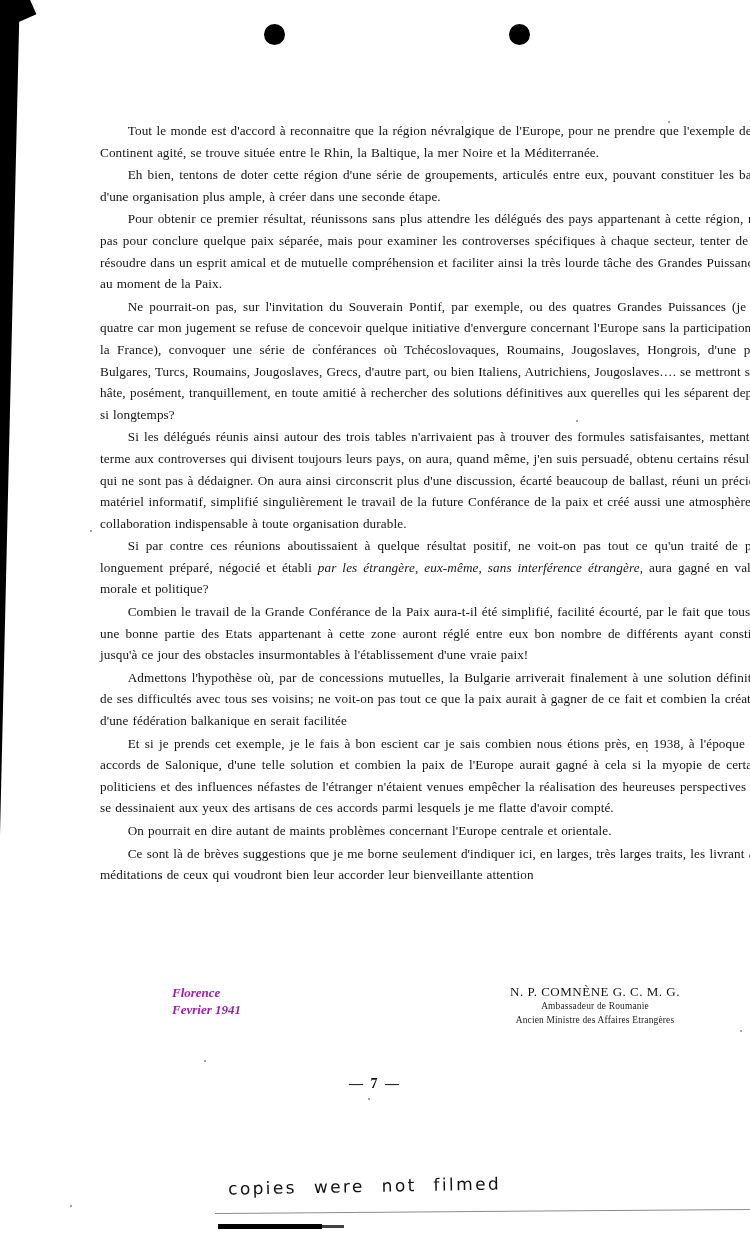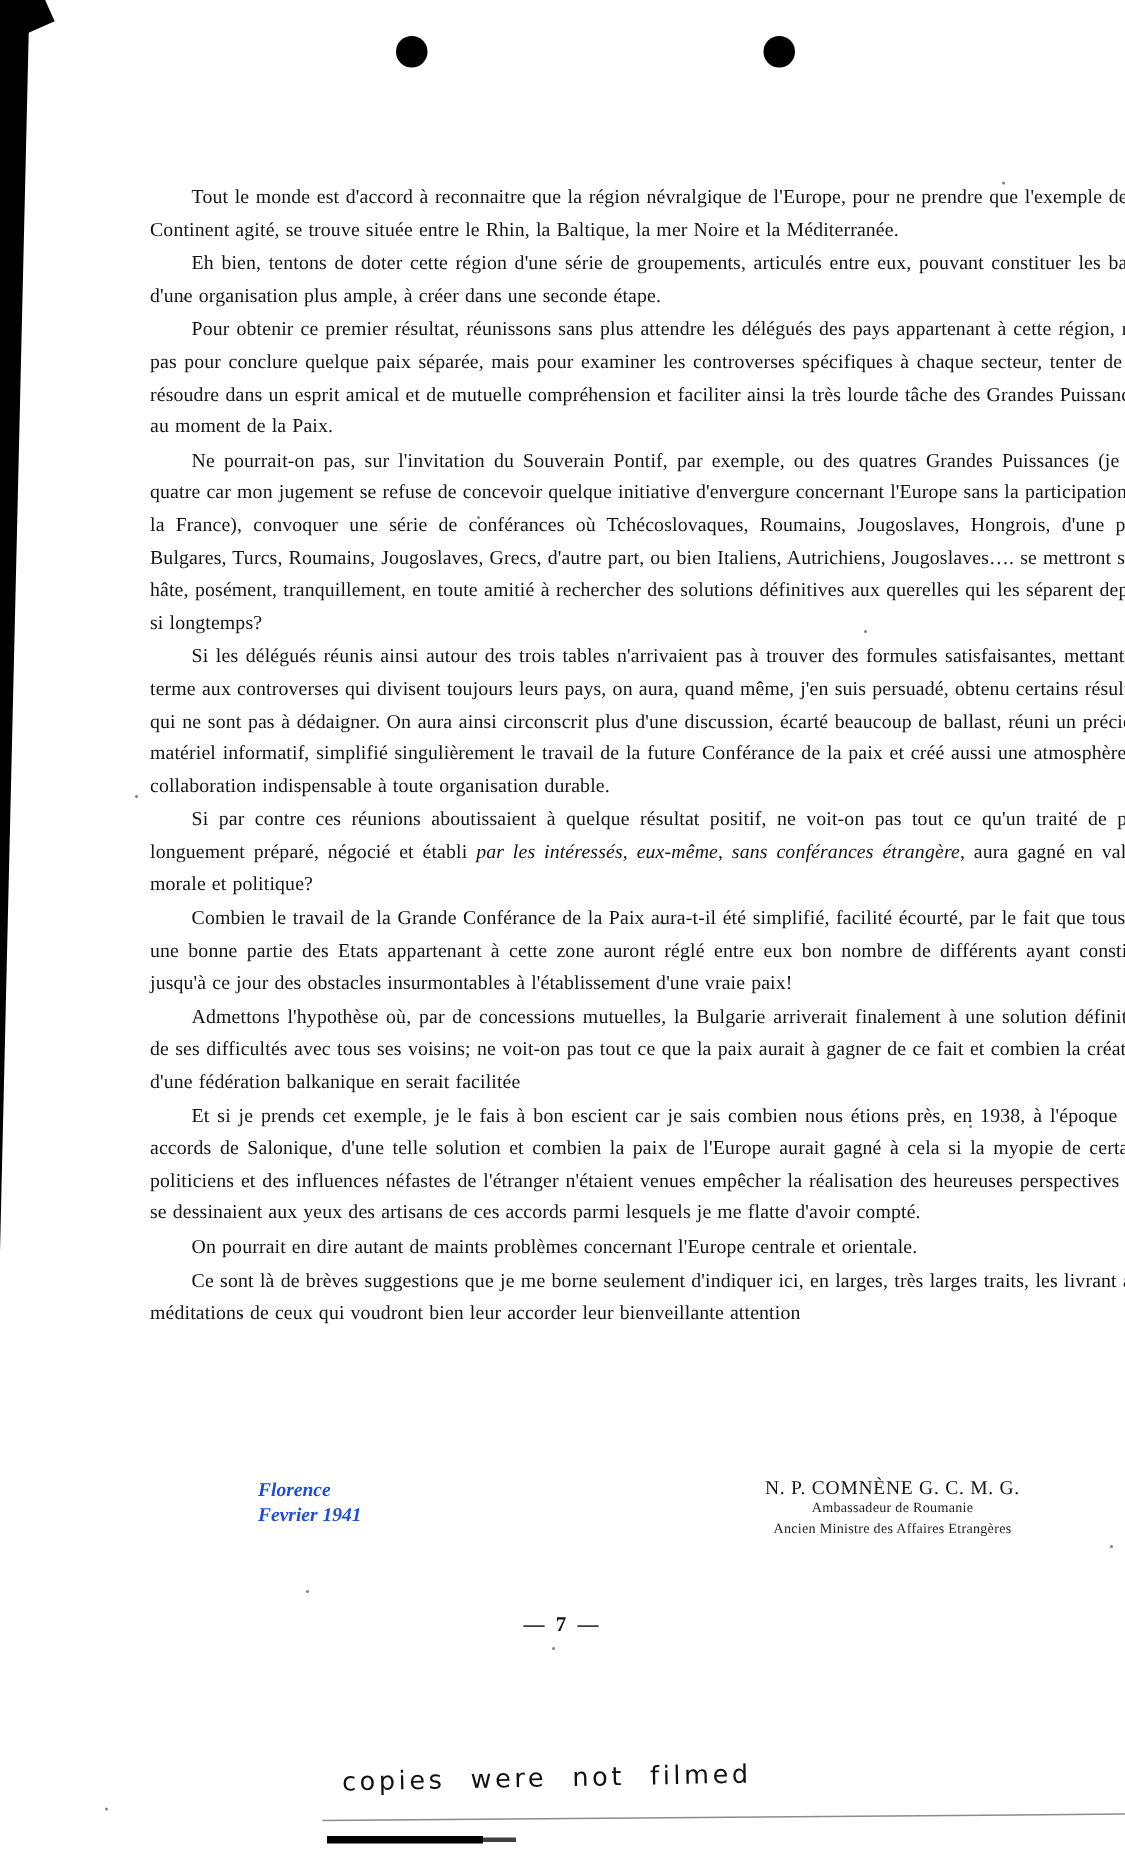--- a/index.html
+++ b/index.html
@@ -93,21 +93,21 @@
     height: 70px;
   }
   .sig-left {
     position: absolute;
     left: 72px;
     top: 0;
     font-style: italic;
     font-size: 13px;
     line-height: 17px;
     font-weight: bold;
-    color: #1d4ed8;
+    color: #a21caf;
   }
   .sig-right {
     position: absolute;
     left: 330px;
     top: 0;
     width: 330px;
     text-align: center;
   }
   .sig-name {
     font-size: 13px;
@@ -215,21 +215,21 @@
   <div class="speck" style="left:70px;top:1205px;"></div>
   <div class="speck" style="left:160px;top:876px;"></div>
 
   <div class="body-text">
     <p class="para">Tout le monde est d'accord à reconnaitre que la région névralgique de l'Europe, pour ne prendre que l'exemple de ce Continent agité, se trouve située entre le Rhin, la Baltique, la mer Noire et la Méditerranée.</p>
     <p class="para">Eh bien, tentons de doter cette région d'une série de groupements, articulés entre eux, pouvant constituer les bases d'une organisation plus ample, à créer dans une seconde étape.</p>
     <p class="para">Pour obtenir ce premier résultat, réunissons sans plus attendre les délégués des pays appartenant à cette région, non pas pour conclure quelque paix séparée, mais pour examiner les controverses spécifiques à chaque secteur, tenter de les résoudre dans un esprit amical et de mutuelle compréhension et faciliter ainsi la très lourde tâche des Grandes Puissances, au moment de la Paix.</p>
     <p class="para">Ne pourrait-on pas, sur l'invitation du Souverain Pontif, par exemple, ou des quatres Grandes Puissances (je dis quatre car mon jugement se refuse de concevoir quelque initiative d'envergure concernant l'Europe sans la participation de la France), convoquer une série de conférances où Tchécoslovaques, Roumains, Jougoslaves, Hongrois, d'une part, Bulgares, Turcs, Roumains, Jougoslaves, Grecs, d'autre part, ou bien Italiens, Autrichiens, Jougoslaves…. se mettront sans hâte, posément, tranquillement, en toute amitié à rechercher des solutions définitives aux querelles qui les séparent depuis si longtemps?</p>
     <p class="para">Si les délégués réunis ainsi autour des trois tables n'arrivaient pas à trouver des formules satisfaisantes, mettant un terme aux controverses qui divisent toujours leurs pays, on aura, quand même, j'en suis persuadé, obtenu certains résultats qui ne sont pas à dédaigner. On aura ainsi circonscrit plus d'une discussion, écarté beaucoup de ballast, réuni un précieux matériel informatif, simplifié singulièrement le travail de la future Conférance de la paix et créé aussi une atmosphère de collaboration indispensable à toute organisation durable.</p>
     <p class="para">
-      <span>Si par contre ces réunions aboutissaient à quelque résultat positif, ne voit-on pas tout ce qu'un traité de paix longuement préparé, négocié et établi </span><em>par les intéressés, eux-même, sans conférances étrangère</em><span>, aura gagné en valeur morale et politique?</span>
+      <span>Si par contre ces réunions aboutissaient à quelque résultat positif, ne voit-on pas tout ce qu'un traité de paix longuement préparé, négocié et établi </span><em>par les étrangère, eux-même, sans interférence étrangère</em><span>, aura gagné en valeur morale et politique?</span>
     </p>
     <p class="para">Combien le travail de la Grande Conférance de la Paix aura-t-il été simplifié, facilité écourté, par le fait que tous ou une bonne partie des Etats appartenant à cette zone auront réglé entre eux bon nombre de différents ayant constitué jusqu'à ce jour des obstacles insurmontables à l'établissement d'une vraie paix!</p>
     <p class="para">Admettons l'hypothèse où, par de concessions mutuelles, la Bulgarie arriverait finalement à une solution définitive de ses difficultés avec tous ses voisins; ne voit-on pas tout ce que la paix aurait à gagner de ce fait et combien la création d'une fédération balkanique en serait facilitée</p>
     <p class="para">Et si je prends cet exemple, je le fais à bon escient car je sais combien nous étions près, en 1938, à l'époque des accords de Salonique, d'une telle solution et combien la paix de l'Europe aurait gagné à cela si la myopie de certains politiciens et des influences néfastes de l'étranger n'étaient venues empêcher la réalisation des heureuses perspectives qui se dessinaient aux yeux des artisans de ces accords parmi lesquels je me flatte d'avoir compté.</p>
     <p class="para">On pourrait en dire autant de maints problèmes concernant l'Europe centrale et orientale.</p>
     <p class="para">Ce sont là de brèves suggestions que je me borne seulement d'indiquer ici, en larges, très larges traits, les livrant aux méditations de ceux qui voudront bien leur accorder leur bienveillante attention</p>
   </div>
 
   <div class="sig-zone">
     <div class="sig-left">

